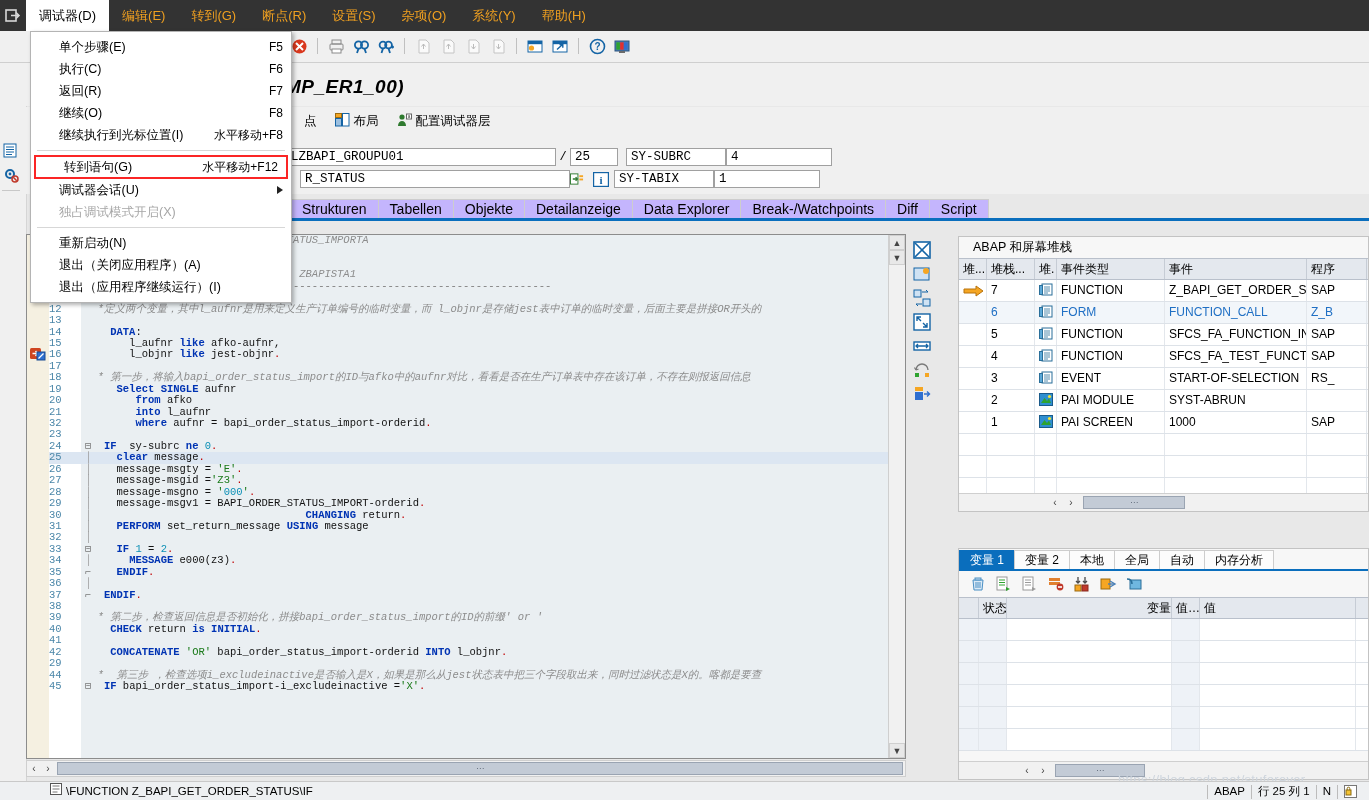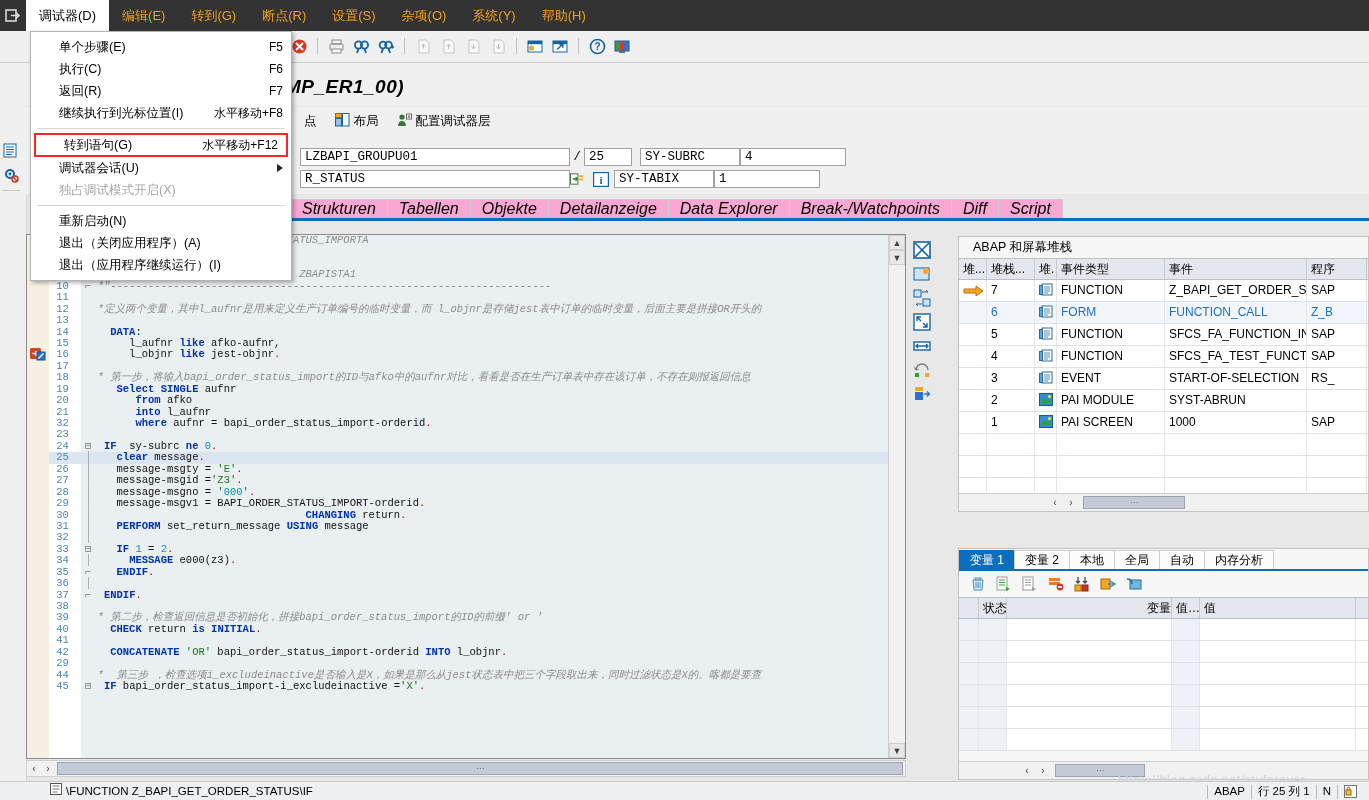--- a/index.html
+++ b/index.html
@@ -79,42 +79,42 @@
   }
   .fslash{width:14px;text-align:center;font-family:"Liberation Mono",monospace;}
 
   
   #tabstrip{
     position:absolute;left:290px;top:198px;width:1079px;height:20px;
     display:flex;align-items:flex-end;
     border-bottom:3px solid #0a6ebd;
   }
   .tabm{
-    height:18px;line-height:18px;padding:0 11px;font-size:16px;
-    border:1px solid #cdcdcd;border-bottom:none;background:#f9a8d4;
-    margin-right:-1px;white-space:nowrap;font-style:italic;
+    height:18px;line-height:18px;padding:0 11px;font-size:14px;
+    border:1px solid #cdcdcd;border-bottom:none;background:#c4b5fd;
+    margin-right:-1px;white-space:nowrap;
   }
 
   
   #leftrail{
     position:absolute;left:0;top:136px;width:22px;height:645px;background:#f0f0f0;
   }
   .lr-ic{width:18px;height:18px;margin:6px 2px;display:flex;align-items:center;justify-content:center;}
 
   
   #editorwrap{
     position:absolute;left:26px;top:234px;width:880px;height:525px;
     background:#fff;border:1px solid #8c8c8c;box-sizing:border-box;overflow:hidden;
   }
   #bpcol{position:absolute;left:0;top:0;width:22px;height:100%;background:#f5f0e1;border-right:1px solid #d8cfae;}
   #lncol{position:absolute;left:22px;top:0;width:32px;height:100%;background:#fff;}
   #codecol{position:absolute;left:54px;top:0;right:0;height:100%;background:#eaeff2;}
   .cline{height:11.45px;line-height:11.45px;white-space:pre;
     font-family:"Liberation Mono","DejaVu Sans Mono",monospace;font-size:10.5px;}
-  .ln{text-align:center;padding-right:5px;color:#4a86a8;}
+  .ln{text-align:left;padding-right:5px;color:#4a86a8;}
   .ln::after{content:"";}
   .codetext{padding-left:4px;color:#111;}
   .hl-line{background:#dce6f2;}
   .k{color:#0033b3;font-weight:bold;}
   .cm{color:#8c8c8c;font-style:italic;}
   .st{color:#1a7a1a;}
   .num{color:#0a8fb5;}
   .pt{color:#c00000;}
   #ed-vscroll{
     position:absolute;right:0;top:0;width:16px;height:100%;background:#f1f1f1;border-left:1px solid #cfcfcf;
@@ -295,21 +295,21 @@
           <path d="M1 13 c0-3.2 2-5 4-5 s4 1.8 4 5 Z" fill="#2f7a2f"></path>
           <rect x="9.5" y="1" width="5" height="5" fill="#fff" stroke="#666"></rect>
           <text x="12" y="5.3" font-size="4.5" fill="#444" text-anchor="middle" font-family="Liberation Sans">a</text>
         </svg>
     </span>
     <span>配置调试器层</span>
   </div>
 </div>
 
 <div id="fieldzone">
-  <div class="fr" style="left:300px;top:11px;">
+  <div class="fr" style="left:286px;top:11px;">
     <input class="finp" style="width: 270px;" readonly="" value="LZBAPI_GROUPU01">
     <span class="fslash">/</span>
     <input class="finp" style="width: 48px;" readonly="" value="25">
     <span style="width:8px"></span>
     <input class="finp" style="width: 100px;" readonly="" value="SY-SUBRC">
     <input class="finp" style="width: 106px;" readonly="" value="4">
   </div>
   <div class="fr" style="left:300px;top:33px;">
     <input class="finp" style="width: 270px;" readonly="" value="R_STATUS">
     <span style="width:14px;display:flex;justify-content:center">
@@ -823,20 +823,24 @@
     </div>
     <div class="dd-item">
       <span class="lbl">执行(C)</span>
       <span class="key">F6</span>
     </div>
     <div class="dd-item">
       <span class="lbl">返回(R)</span>
       <span class="key">F7</span>
     </div>
     <div class="dd-item">
+      <span class="lbl">继续(O)</span>
+      <span class="key">F8</span>
+    </div>
+    <div class="dd-item">
       <span class="lbl">继续执行到光标位置(I)</span>
       <span class="key">水平移动+F8</span>
     </div>
     <div class="dd-sep"></div>
     <div class="dd-item highlight">
       <span class="lbl">转到语句(G)</span>
       <span class="key">水平移动+F12</span>
     </div>
     <div class="dd-item">
       <span class="lbl">调试器会话(U)</span>

